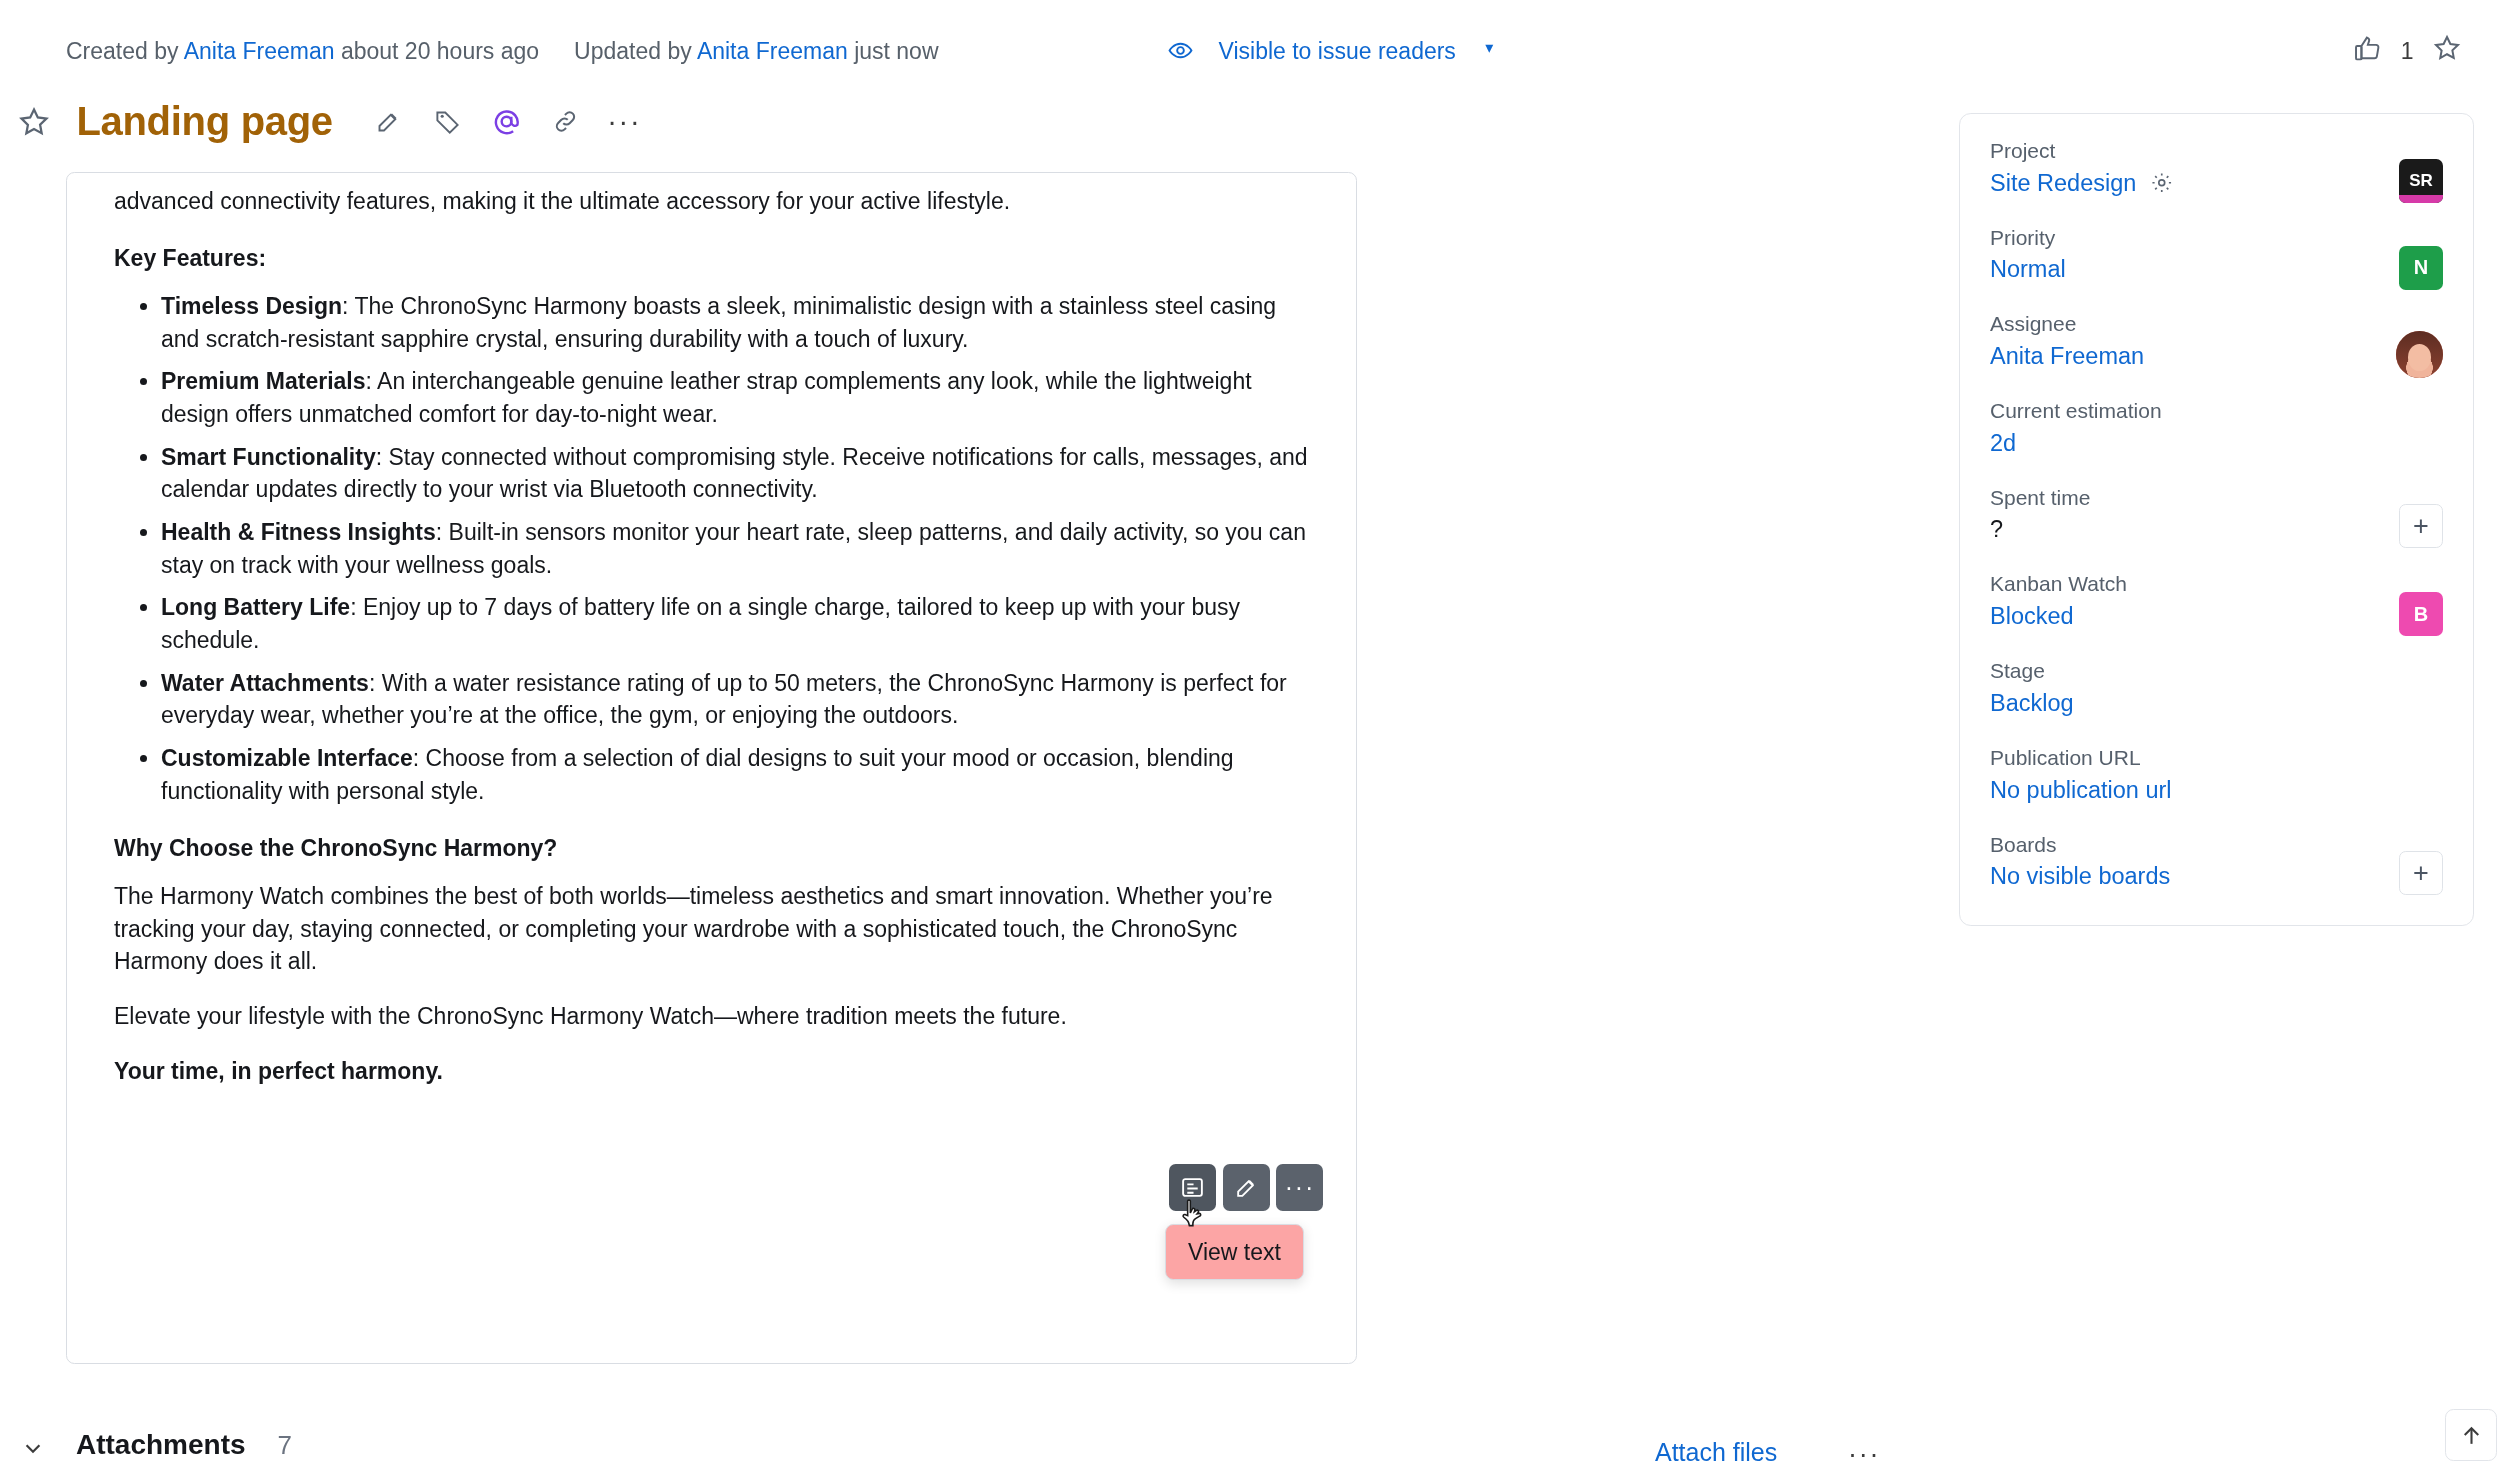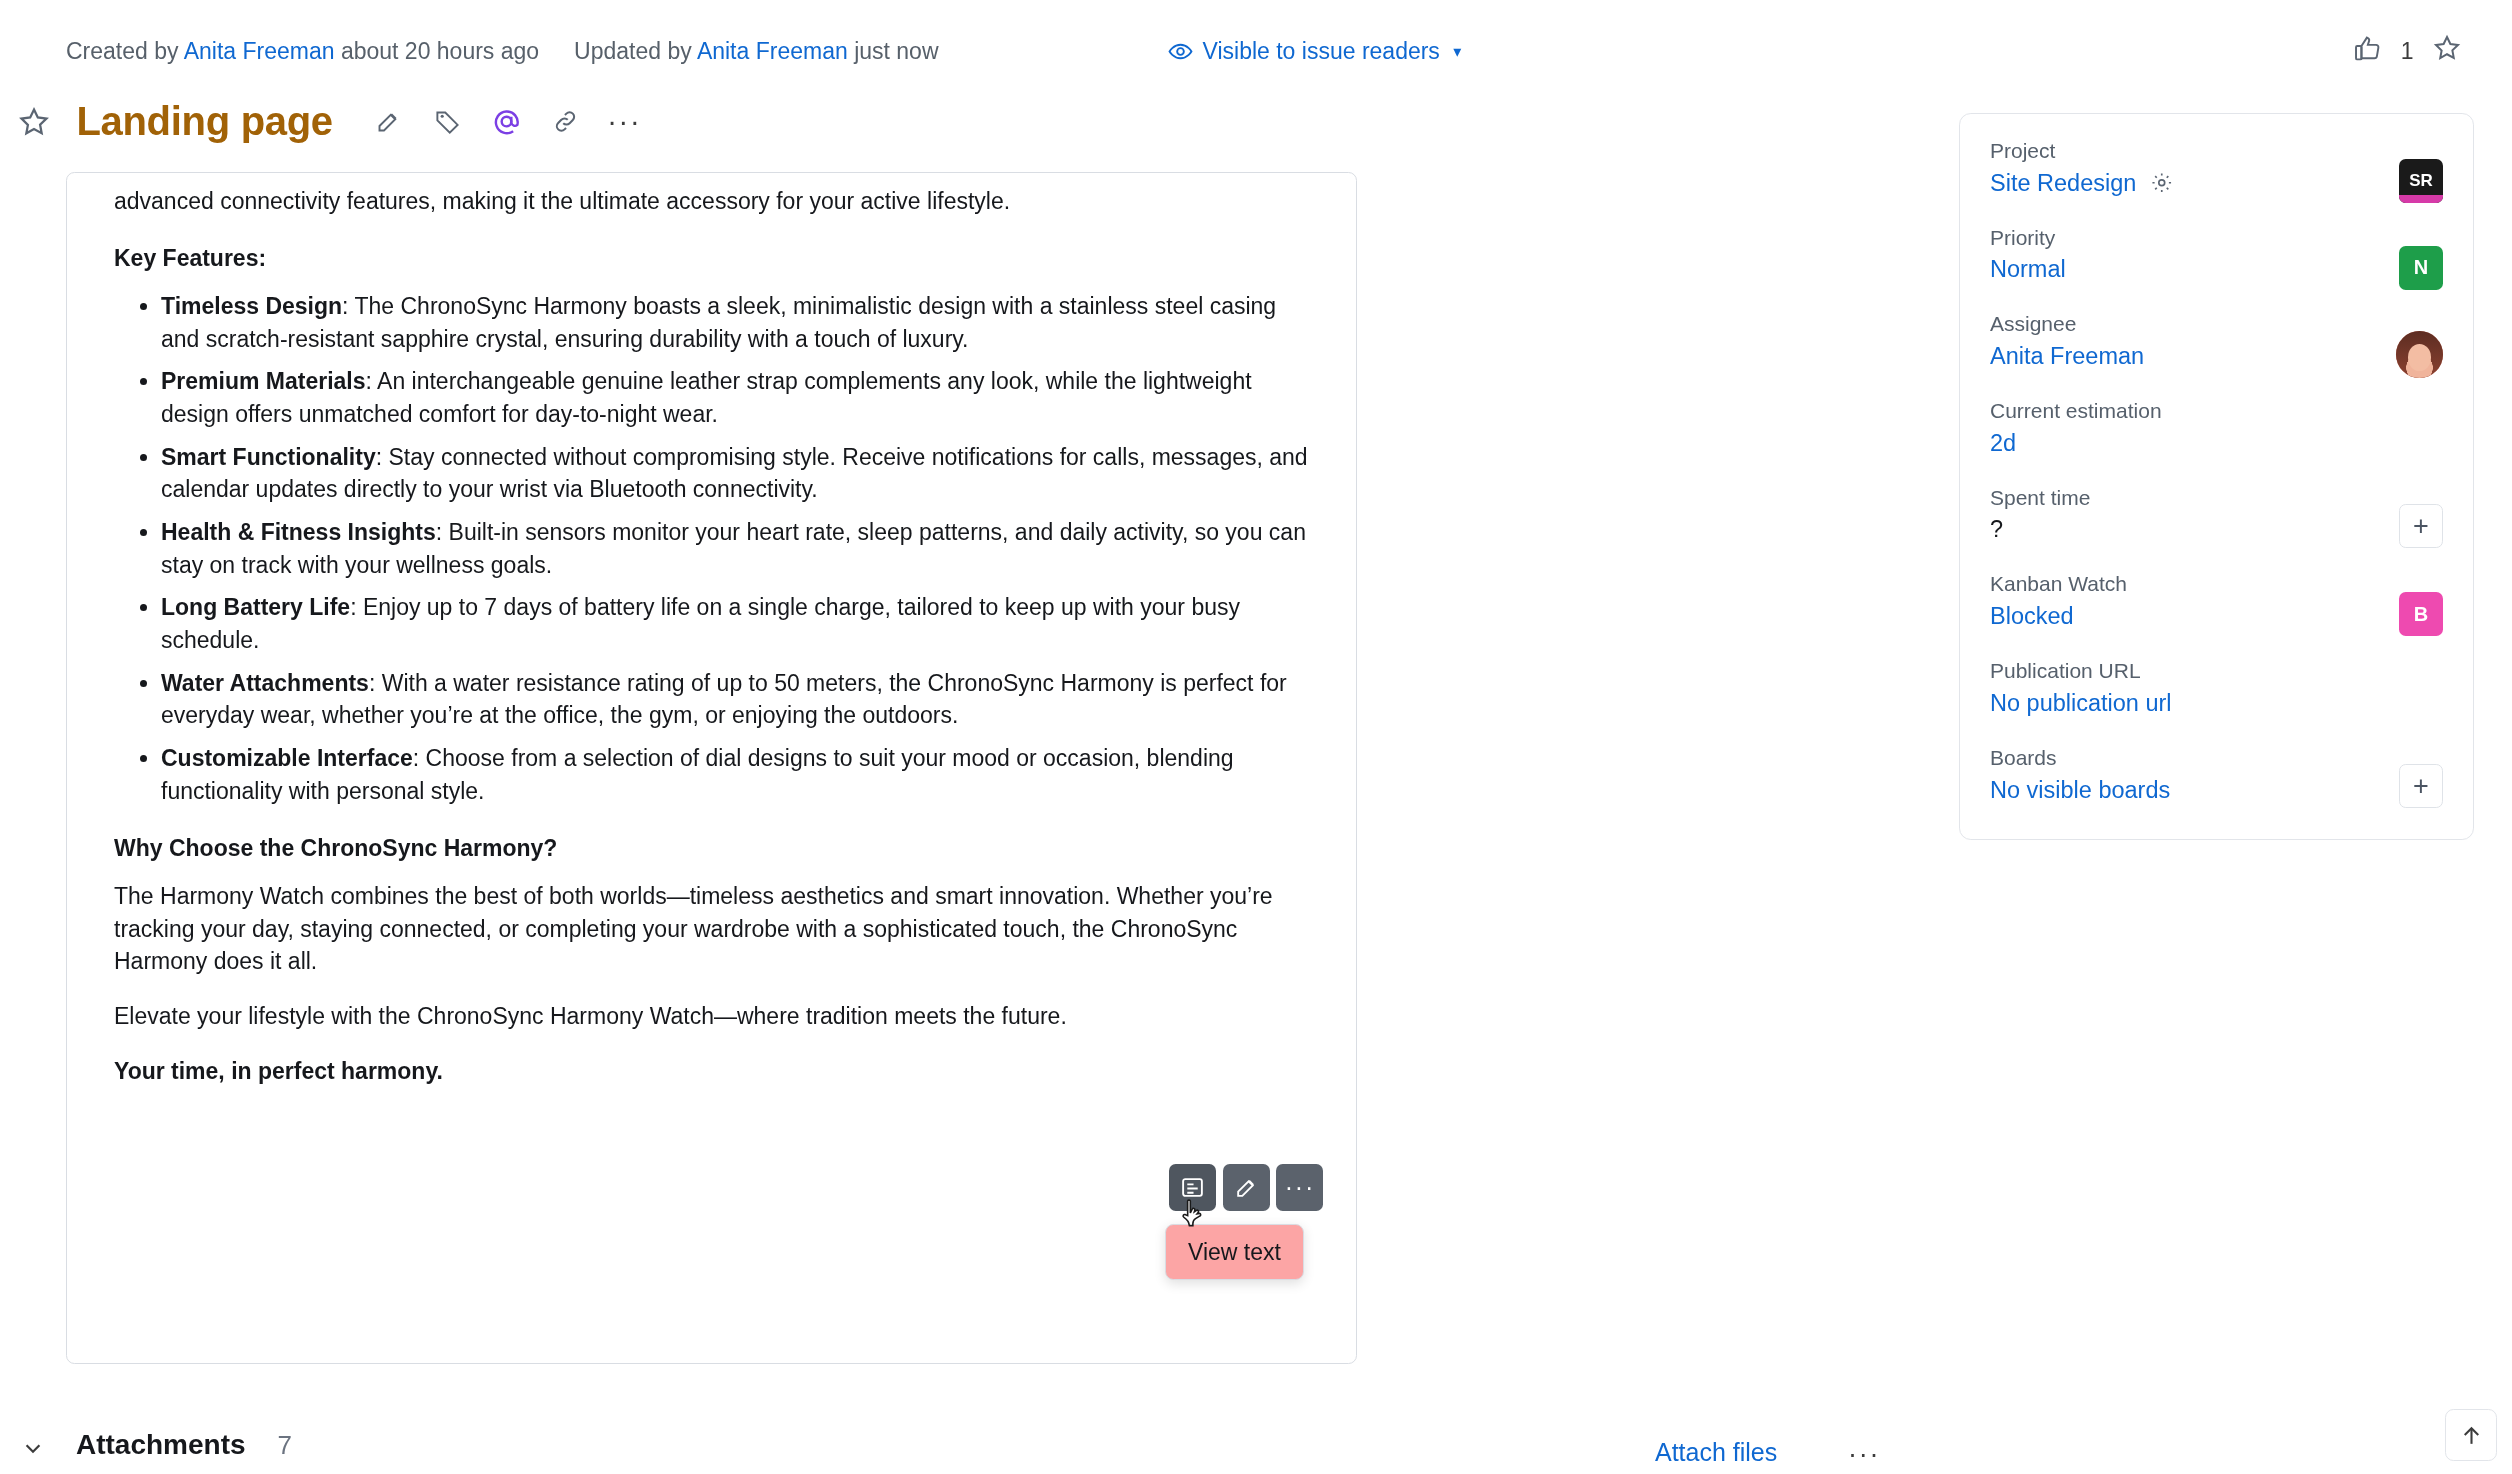--- a/index.html
+++ b/index.html
@@ -29,22 +29,21 @@
     font-size: 23px;
     color: #3c3c3c;
   }
   .topbar .meta { white-space: nowrap; }
   .topbar .meta + .meta { margin-left: 35px; }
   .lnk { color: #0f68d1; cursor: pointer; }
   .muted { color: #57606a; }
 
   .visibility {
     display: flex;
-    align-items: center;
-    gap: 10px;
+    gap: 26px;
     margin-left: 229px;
     color: #0f68d1;
     font-size: 23px;
     cursor: pointer;
     white-space: nowrap;
   }
   .eye-icon { display: inline-block; width: 25px; height: 25px; }
   .chev { font-size: 16px; color: #0f68d1; margin-left: 3.4px;}
 
   .topright {
@@ -493,20 +492,24 @@
       <span class="fvalue plain">?</span>
       <span class="plus-btn">+</span>
     </div>
 
     <div class="field">
       <div class="flabel">Kanban Watch</div>
       <span class="fvalue">Blocked</span>
       <span class="badge" style="background:#ee4ab0">B</span>
     </div>
 
+    <div class="field">
+      <div class="flabel">Stage</div>
+      <span class="fvalue">Backlog</span>
+    </div>
 
     <div class="field">
       <div class="flabel">Publication URL</div>
       <span class="fvalue">No publication url</span>
     </div>
 
     <div class="field">
       <div class="flabel">Boards</div>
       <span class="fvalue">No visible boards</span>
       <span class="plus-btn">+</span>

